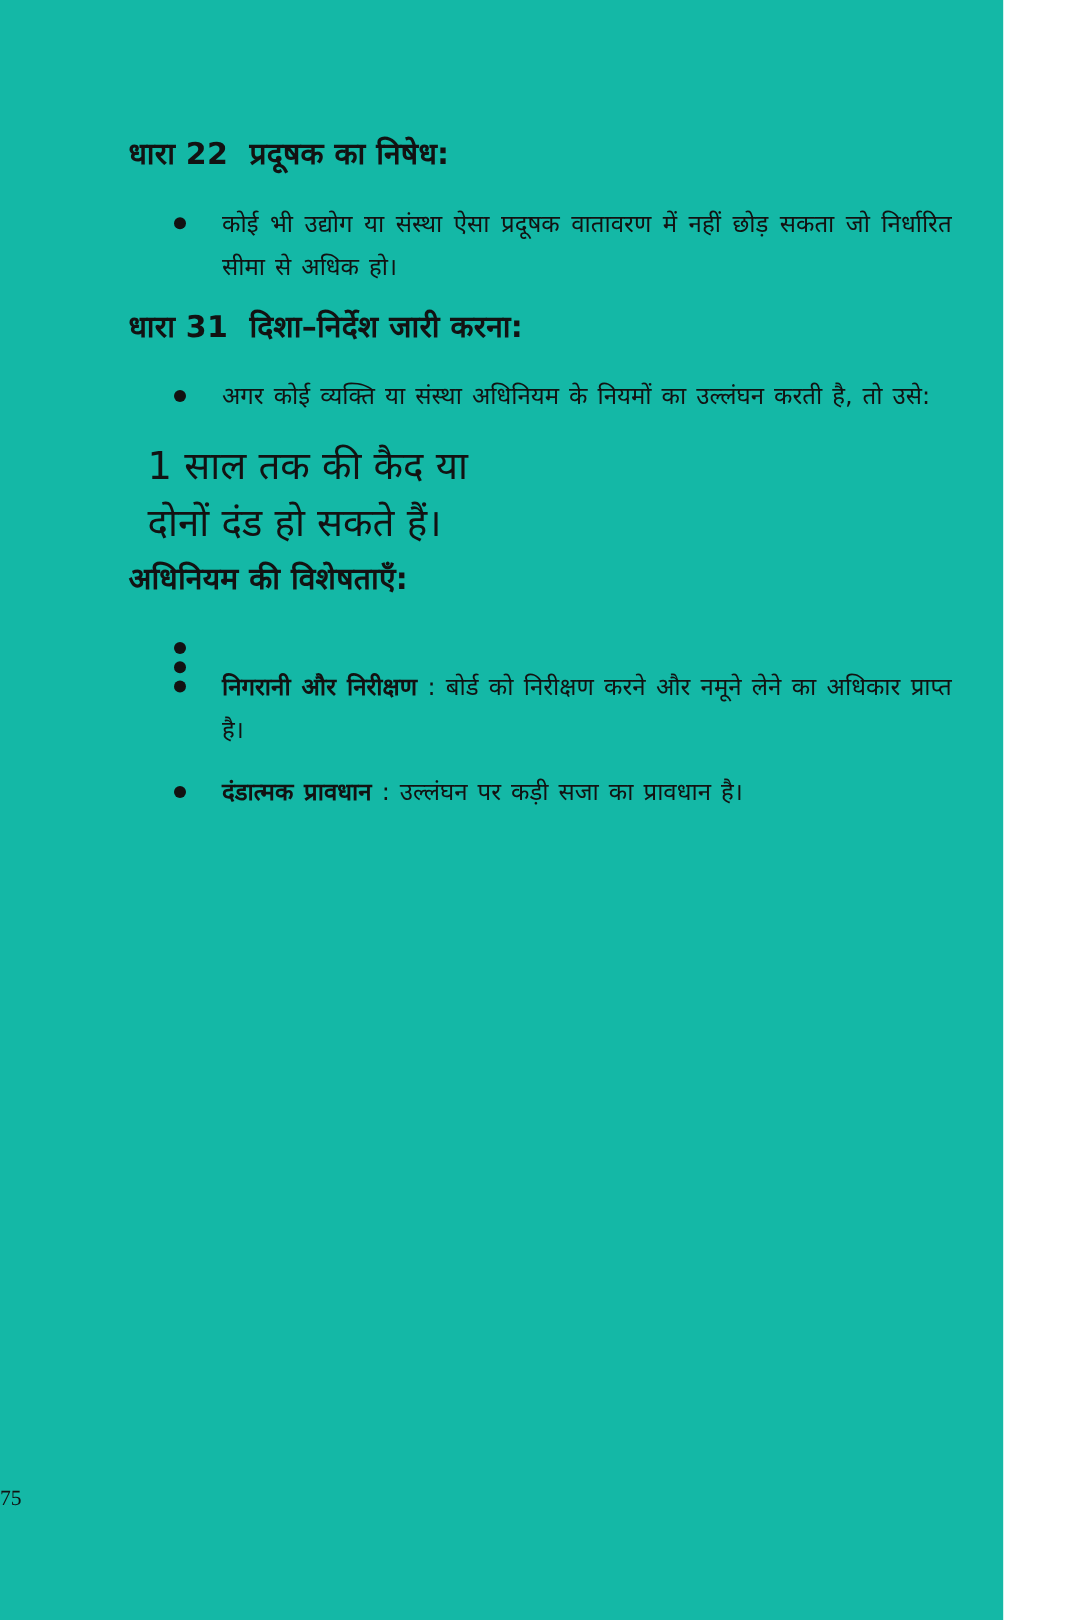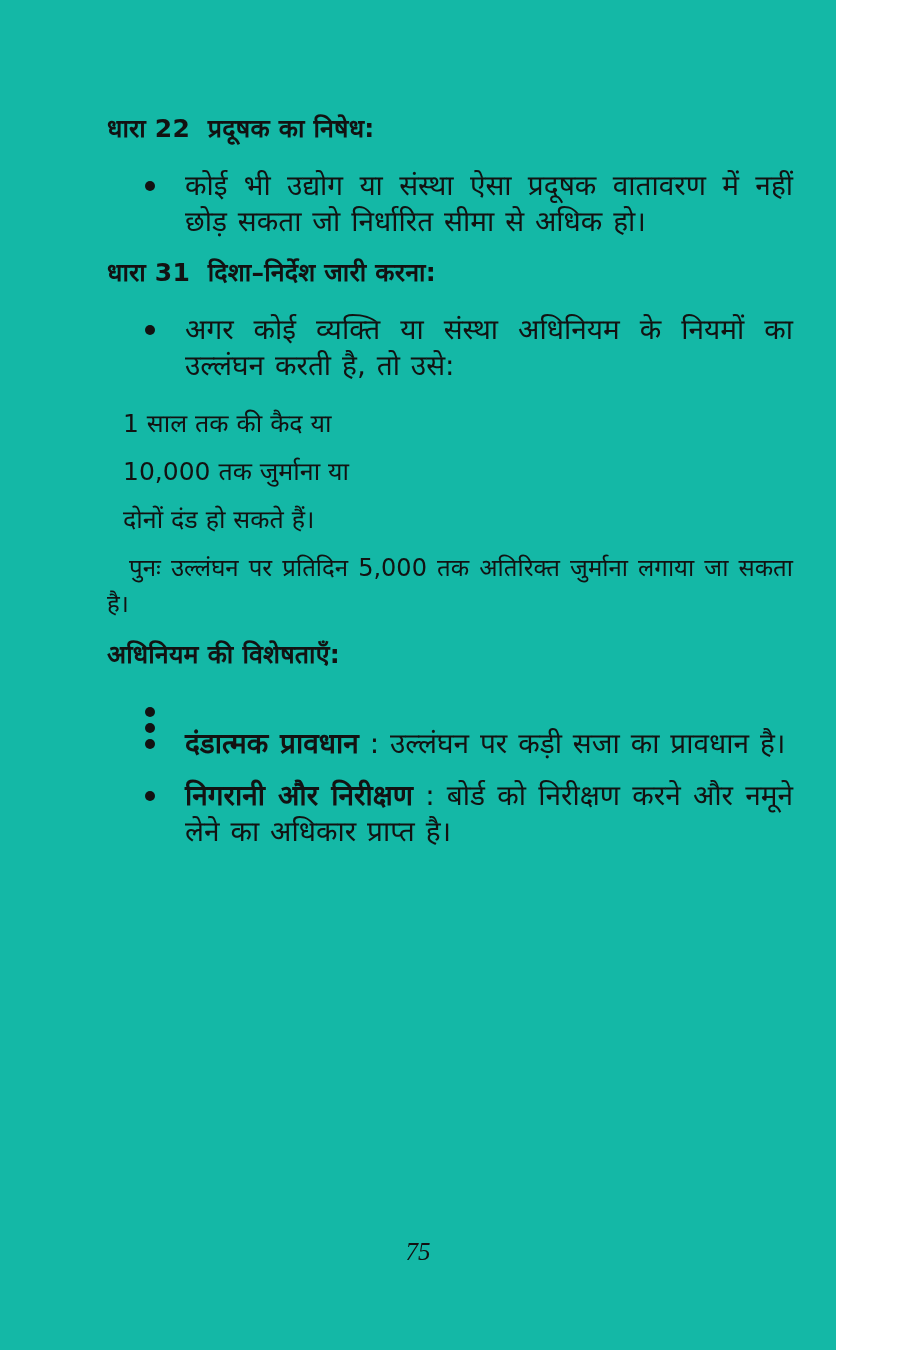--- a/index.html
+++ b/index.html
@@ -41,52 +41,51 @@
     position: absolute;
     left: 0;
     top: 13px;
     width: 10px;
     height: 10px;
     border-radius: 50%;
     background: #121212;
   }
   .btext {
     flex: 1;
-    font-size: 28px;
+    font-size: 20px;
     line-height: 36px;
     text-align: justify;
     word-spacing: 2px;
   }
   .btext strong { font-weight: 700; }
   .pline {
-    font-size: 25px;
+    font-size: 32px;
     line-height: 36px;
     margin-left: 16px;
     margin-bottom: 12px;
   }
   .ipara {
     font-size: 24px;
     line-height: 36px;
     text-align: justify;
     word-spacing: 2px;
     text-indent: 22px;
     margin-top: 6px;
     margin-bottom: 16px;
   }
   .spacer-sm { height: 6px; }
   .pagenum {
     position: absolute;
     left: 0;
     right: 0;
     top: 1238px;
-    text-align: center;
+    text-align: left;
     font-family: "Liberation Serif", "DejaVu Serif", serif;
-    font-size: 25px;
+    font-size: 18px;
     color: #121212;
-    font-style: italic;
   }
 </style>
 </head>
 <body>
 
 <div class="page">
   <div class="content">
 
     <h2 class="heading">धारा 22  प्रदूषक का निषेध:</h2>
 
@@ -100,42 +99,40 @@
 
 
     <div class="bullet">
       <span class="dot"></span>
       <p class="btext">अगर कोई व्यक्ति या संस्था अधिनियम के नियमों का उल्लंघन करती है, तो उसे:</p>
     </div>
 
     <div class="spacer-sm"></div>
 
     <p class="pline">1 साल तक की कैद या</p>
-    <p class="pline">10,000 तक जुर्माना या</p>
     <p class="pline">दोनों दंड हो सकते हैं।</p>
 
-    <p class="ipara">पुनः उल्लंघन पर प्रतिदिन 5,000 तक अतिरिक्त जुर्माना लगाया जा सकता है।</p>
 
     <h2 class="heading">अधिनियम की विशेषताएँ:</h2>
 
     <div class="bullet">
       <span class="dot"></span>
     </div>
 
     <div class="bullet">
       <span class="dot"></span>
     </div>
 
     <div class="bullet">
       <span class="dot"></span>
-      <p class="btext"><strong>दंडात्मक प्रावधान</strong><span> : </span><span>उल्लंघन पर कड़ी सजा का प्रावधान है।</span></p>
+      <p class="btext"><strong>निगरानी और निरीक्षण</strong><span> : </span><span>बोर्ड को निरीक्षण करने और नमूने लेने का अधिकार प्राप्त है।</span></p>
     </div>
 
     <div class="bullet">
       <span class="dot"></span>
-      <p class="btext"><strong>निगरानी और निरीक्षण</strong><span> : </span><span>बोर्ड को निरीक्षण करने और नमूने लेने का अधिकार प्राप्त है।</span></p>
+      <p class="btext"><strong>दंडात्मक प्रावधान</strong><span> : </span><span>उल्लंघन पर कड़ी सजा का प्रावधान है।</span></p>
     </div>
 
 
   </div>
 
   <div class="pagenum">75</div>
 </div>
 
 </body></html>

